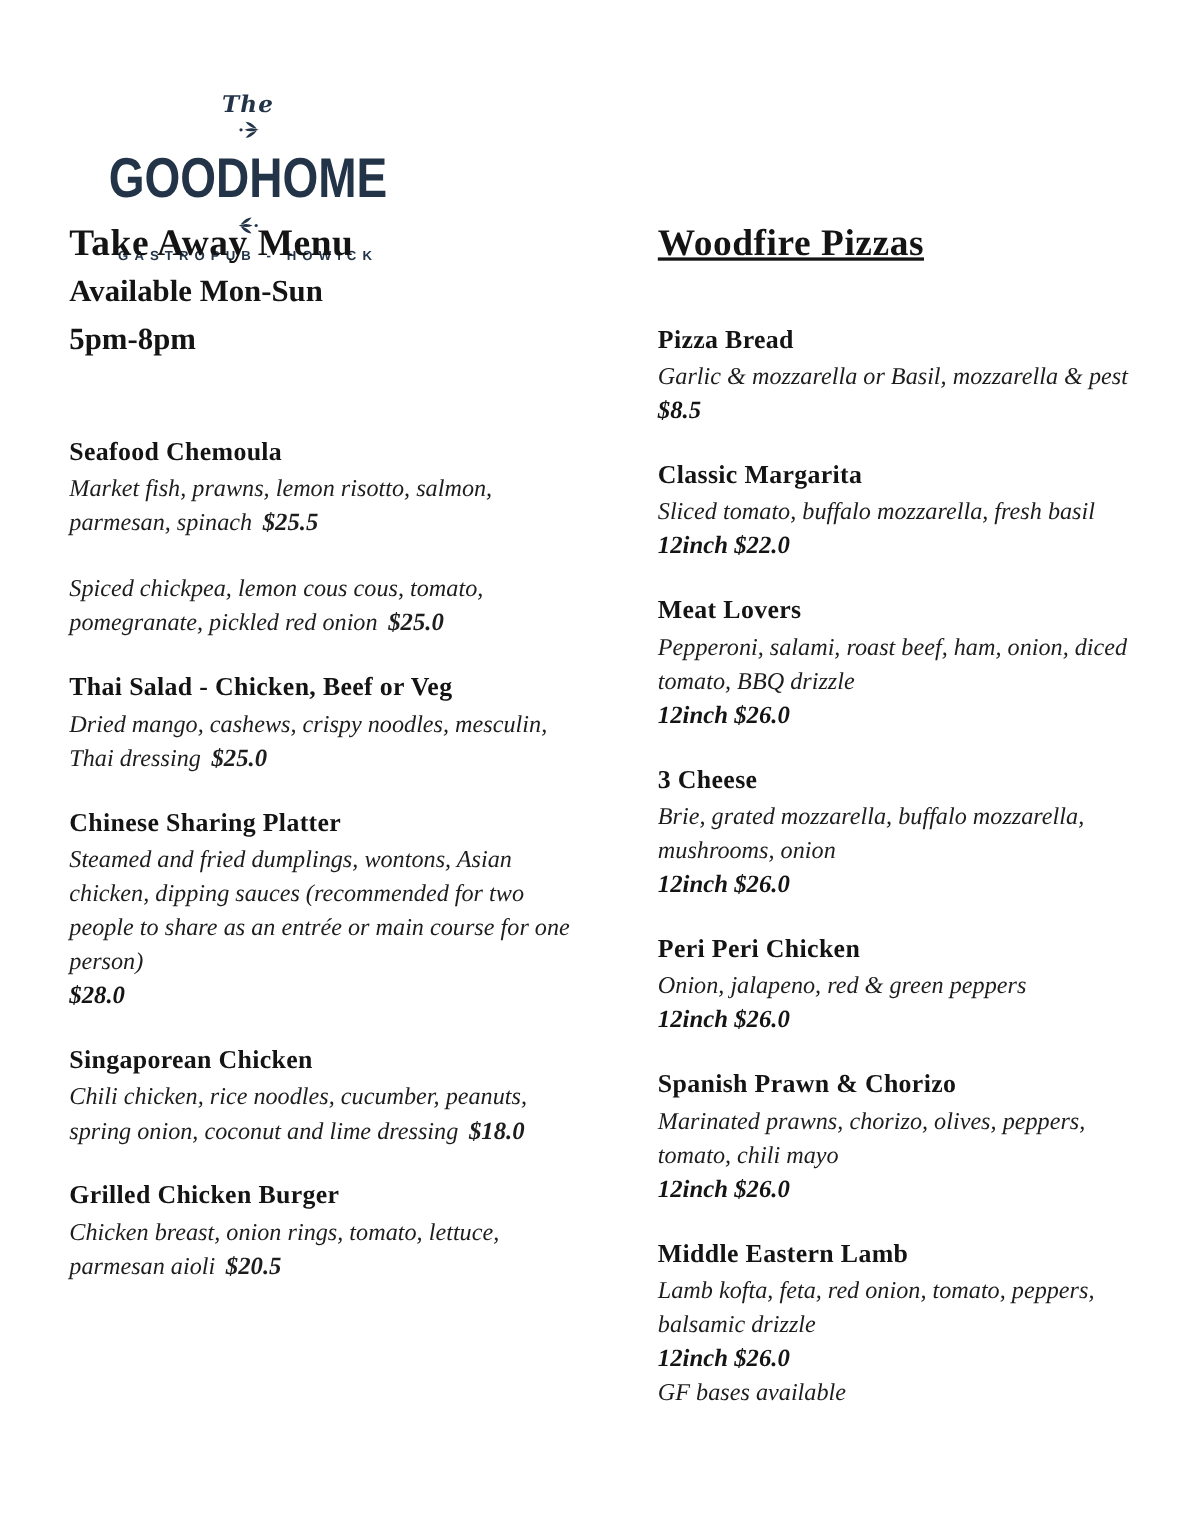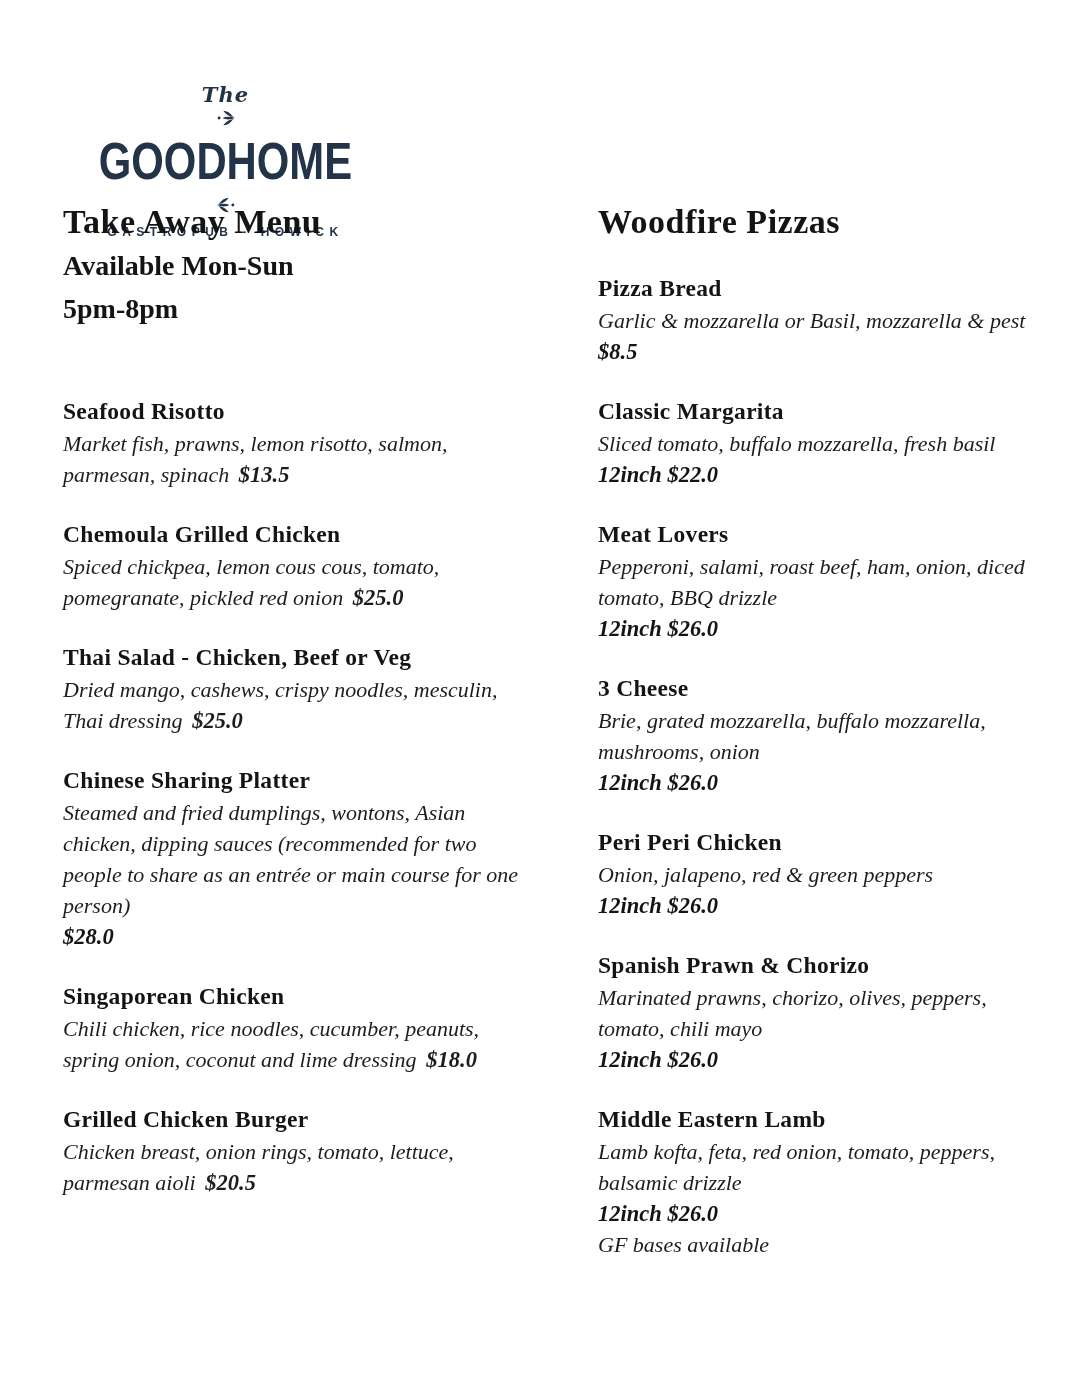--- a/index.html
+++ b/index.html
@@ -53,21 +53,21 @@
   .col-right { width:440px; }
 
   .title-main {
     font-size:34px; font-weight:bold; line-height:44px;
     letter-spacing:0.5px;
   }
   .title-sub {
     font-size:28px; font-weight:bold; line-height:43px;
   }
   .col-left  .title-block { margin-bottom:66px; }
-  .col-right .title-main  { margin-bottom:29px; }
+  .col-right .title-main  { margin-bottom:50px;text-decoration:underline; }
 
   
   .menu-item { margin-bottom:29px; }
   .item-name {
     font-size:23.5px; font-weight:bold; line-height:30px;
     margin-bottom:2px; letter-spacing:0.3px;
   }
   .item-desc {
     font-size:22px; font-style:italic; line-height:31px;
     color:#1d1d1d;
@@ -117,27 +117,26 @@
   <div class="columns">
 
     <section class="col-left">
       <div class="title-block">
         <div class="title-main">Take Away Menu</div>
         <div class="title-sub">Available Mon-Sun</div>
         <div class="title-sub">5pm-8pm</div>
       </div>
       <div class="items" id="left-items">
   <div class="menu-item">
-    <div class="item-name">Seafood Risotto</div>
-    <div class="item-desc"><span class="desc-text">Market fish, prawns, lemon risotto, salmon, parmesan, spinach</span><span class="item-price-inline"> $13.5</span></div>
-
-  </div>
-
-  <div class="menu-item">
-    <div class="item-name">Chemoula Grilled Chicken</div>
+    <div class="item-name">Seafood Chemoula</div>
+    <div class="item-desc"><span class="desc-text">Market fish, prawns, lemon risotto, salmon, parmesan, spinach</span><span class="item-price-inline"> $25.5</span></div>
+
+  </div>
+
+  <div class="menu-item">
     <div class="item-desc"><span class="desc-text">Spiced chickpea, lemon cous cous, tomato, pomegranate, pickled red onion</span><span class="item-price-inline"> $25.0</span></div>
 
   </div>
 
   <div class="menu-item">
     <div class="item-name">Thai Salad - Chicken, Beef or Veg</div>
     <div class="item-desc"><span class="desc-text">Dried mango, cashews, crispy noodles, mesculin, Thai dressing</span><span class="item-price-inline"> $25.0</span></div>
 
   </div>
 

